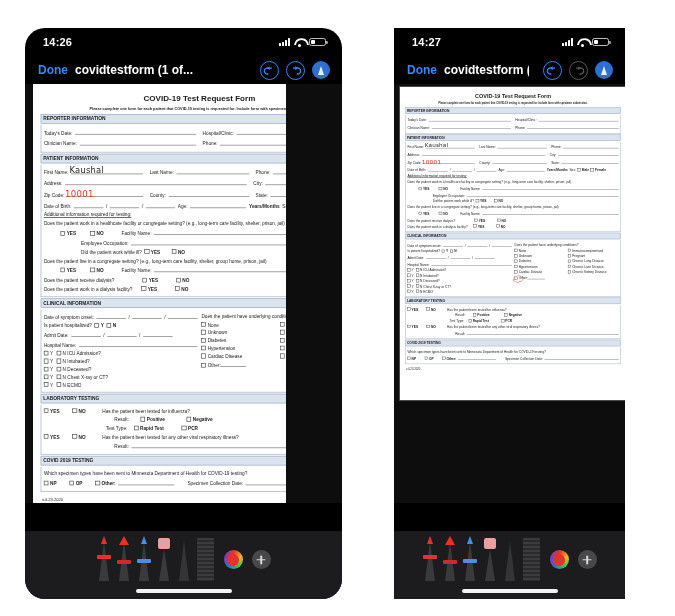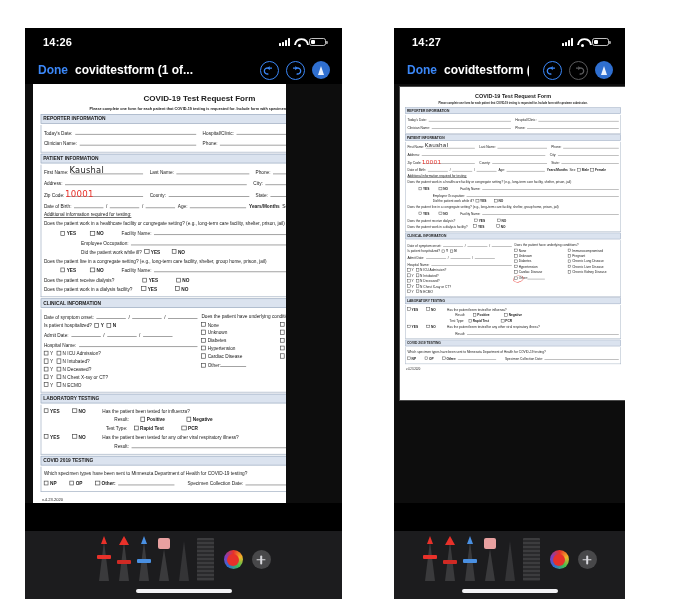--- a/index.html
+++ b/index.html
@@ -5,21 +5,21 @@
   html,body{margin:0;padding:0;}
   body{
     width:675px;height:616px;background:#ffffff;
     font-family:"Liberation Sans", sans-serif;
     overflow:hidden;position:relative;
   }
   .stage{position:absolute;inset:0;}
 
   
   .panel{position:absolute;background:#000;overflow:hidden;}
-  .panel.left{left:25px;top:28px;width:317px;height:571px;}
+  .panel.left{left:25px;top:28px;width:317px;height:571px;border-radius:20px;}
   .panel.right{left:394px;top:28px;width:231px;height:571px;}
 
   
   .statusbar{height:28px;display:flex;align-items:center;
     justify-content:space-between;padding:0 16px 0 18px;color:#fff;}
   .clock{font-size:11px;font-weight:bold;letter-spacing:.2px;}
   .statusicons{display:flex;align-items:flex-end;gap:4px;}
   .sig{display:flex;align-items:flex-end;gap:1px;height:8px;}
   .sig i{display:block;width:2px;background:#fff;border-radius:.5px;}
   .sig i:nth-child(1){height:3px;}

